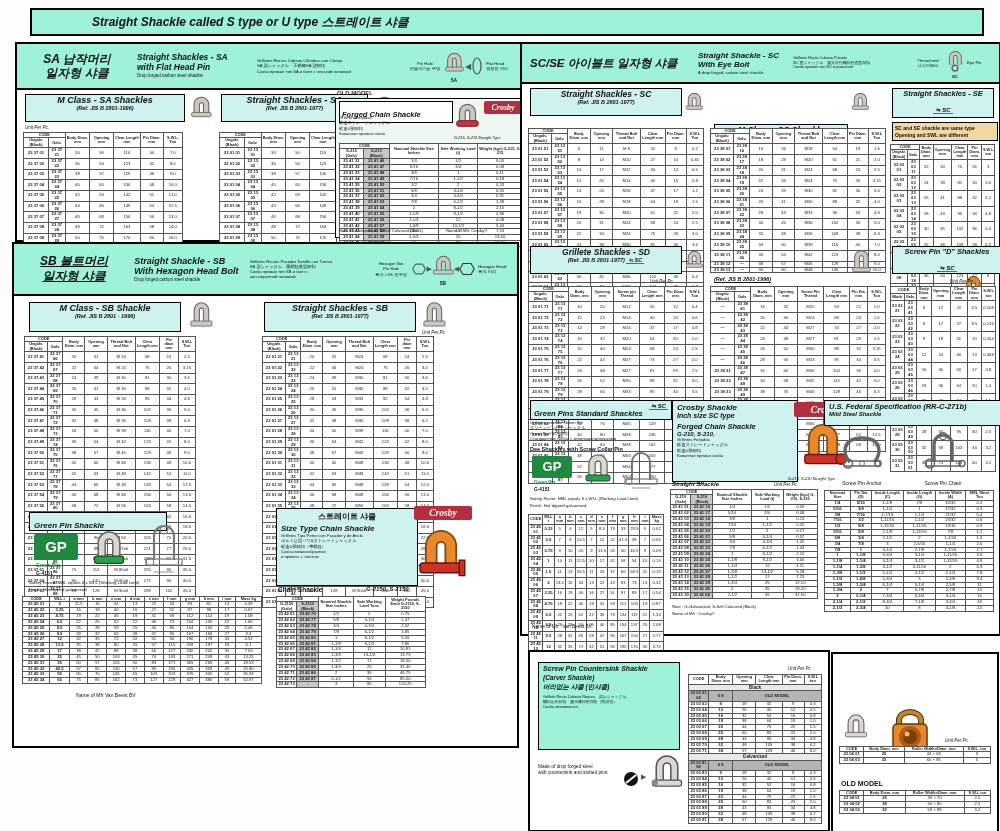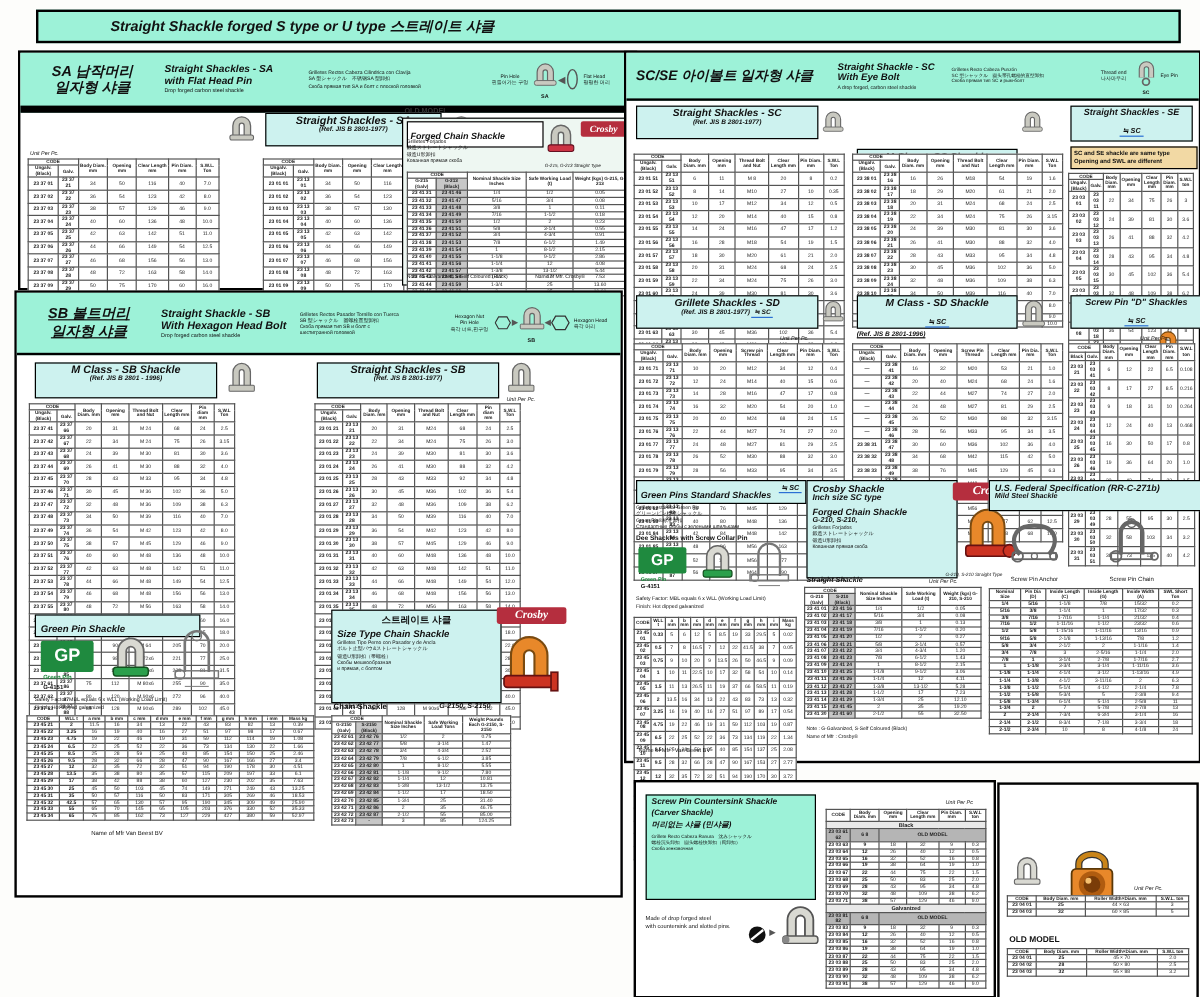--- a/index.html
+++ b/index.html
@@ -26,25 +26,25 @@
   .t45{font-size:4.5px;line-height:1.25;}
   .unit{font-size:4.5px;font-style:italic;}
   .note{font-size:4.2px;}
   .tan{background:#f2d9a4;border:1.2px solid #000;}
   svg{display:block;}
 </style>
 </head>
 <body>
 
 <div class="abs box mint" style="left:30px;top:8px;width:950px;height:24px;display:flex;align-items:center;">
-  <span class="bi" style="font-size:12px;padding-left:60px;">Straight Shackle    forged  S type or U type        스트레이트 샤클</span>
+  <span class="bi" style="font-size:12px;padding-left:60px;">Straight Shackle    called  S type or U type        스트레이트 샤클</span>
 </div>
 
 <div class="abs box" style="left:15px;top:42px;width:512px;height:196px;">
-  <div class="abs mint" style="left:0;top:0;width:512px;height:44px;border-bottom:6px solid #000000;display:flex;align-items:center;">
+  <div class="abs mint" style="left:0;top:0;width:512px;height:44px;border-bottom:2px solid #000000;display:flex;align-items:center;">
     <div class="bi pre ctr" style="width:120px;font-size:12px;line-height:1.2;">SA  납작머리
 일자형 샤클</div>
     <div style="width:120px;">
       <div class="bi pre" style="font-size:8.5px;line-height:1.15;">Straight Shackles - SA
 with Flat Head Pin</div>
       <div class="t45">Drop forged carbon steel shackle</div>
     </div>
     <div class="pre t4" style="width:150px;">Grilletes Rectos Cabeza Cilindrica con Clavija
 SA 型シャックル　不锈钢SA 型卸扣
 Скоба прямая тип SA и болт с плоской головкой</div>
@@ -61,20 +61,24 @@
     <span style="font-size:8px;color:#555;">◀</span>
     <span>
         <svg width="12" height="20" viewBox="0 0 12 20">
           <ellipse cx="6" cy="10" rx="4" ry="8" fill="none" stroke="#555" stroke-width="1.2"></ellipse>
         </svg>
       </span>
     <div class="pre t4" style="width:40px;padding-left:3px;">Flat Head
 평평한 머리</div>
   </div>
 
+  <div class="abs cyanbox ctr" style="left:8px;top:50px;width:158px;height:26px;">
+    <div class="bi" style="font-size:9px;">M Class - SA Shackles</div>
+    <div class="bi" style="font-size:5.5px;">(Ref. JIS B 2801-1996)</div>
+  </div>
   <div class="abs" style="left:172px;top:50px;">
     <svg width="24" height="30" viewBox="0 0 28 34">
         <path d="M9 22 V12 a5.5 5.5 0 0 1 11 0 V22" fill="none" stroke="#666" stroke-width="7.5"></path>
         <path d="M9 22 V12 a5.5 5.5 0 0 1 11 0 V22" fill="none" stroke="#c9c9c0" stroke-width="5"></path>
         <rect x="3" y="21" width="23" height="5" rx="2" fill="#c9c9c0" stroke="#666" stroke-width="1"></rect>
       </svg>
   </div>
   <div class="abs unit" style="left:8px;top:81px;">Unit Per Pc.</div>
   <div class="abs" style="left:6px;top:88px;width:160px;">
       <table class="tbl">
@@ -1295,24 +1299,20 @@
             <td>116</td>
             <td>M64</td>
             <td>190</td>
             <td>68</td>
             <td>15.0</td>
           </tr>
         </tbody>
       </table>
     </div>
 
-  <div class="abs cyanbox ctr" style="left:192px;top:202px;width:132px;height:26px;">
-    <div class="bi" style="font-size:8.5px;">M Class -  SD Shackle</div>
-    <div><span class="alias" style="font-size:6px;">≒ SC</span></div>
-  </div>
   <div class="abs bi" style="left:192px;top:232px;font-size:5.5px;text-decoration:underline;">(Ref. JIS B 2801-1996)</div>
   <div class="abs" style="left:328px;top:204px;">
     <svg width="22" height="30" viewBox="0 0 28 38">
         <path d="M9 26 V12 a5.5 5.5 0 0 1 11 0 V26" fill="none" stroke="#666" stroke-width="7.5"></path>
         <path d="M9 26 V12 a5.5 5.5 0 0 1 11 0 V26" fill="none" stroke="#c9c9c0" stroke-width="5"></path>
         <rect x="3" y="25" width="23" height="5" rx="2" fill="#c9c9c0" stroke="#666" stroke-width="1"></rect>
       </svg>
   </div>
   <div class="abs" style="left:188px;top:242px;width:176px;">
       <table class="tbl">

